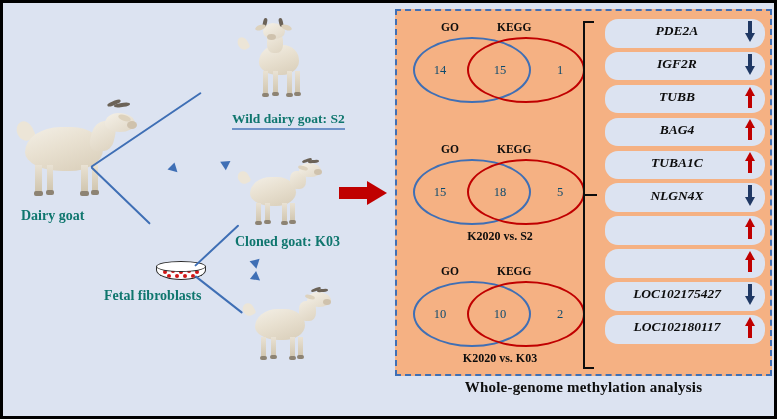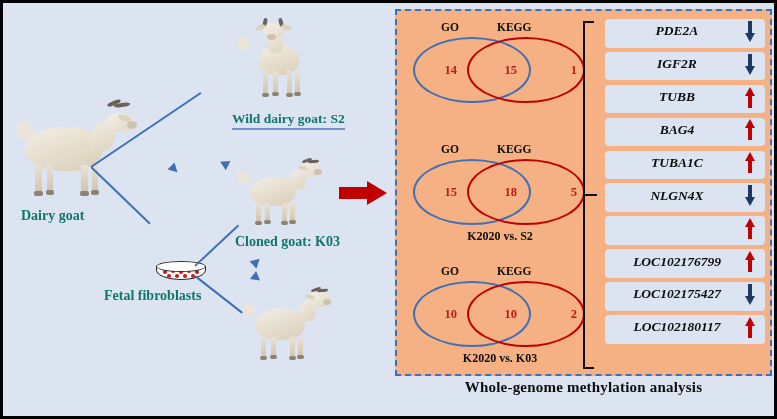--- a/index.html
+++ b/index.html
@@ -74,21 +74,21 @@
   }
 
   .venn{position:absolute;width:190px;height:104px;}
   .venn .glabel{position:absolute;top:0px;font-weight:bold;font-size:11.5px;color:#0d0d0d;}
   .venn .go-label{left:36px;}
   .venn .kegg-label{left:92px;}
   .venn .circle{position:absolute;top:16px;width:118px;height:66px;border-radius:50%;box-sizing:border-box;}
   .venn .c-go{left:8px;border:2.2px solid #3f6fb5;}
   .venn .c-kegg{left:62px;border:2.2px solid #c00000;}
   .venn .num{
-    position:absolute;font-weight:bold;font-size:12.5px;color:#b91c1c;text-align:right;width:34px;
+    position:absolute;font-weight:normal;font-size:12.5px;color:#0c4a6e;text-align:center;width:34px;
   }
   .venn .n-left{left:18px;top:42px;}
   .venn .n-mid{left:78px;top:42px;}
   .venn .n-right{left:138px;top:42px;}
   .venn .vcap{
     position:absolute;top:86px;width:100%;text-align:center;
     font-weight:bold;font-size:12px;color:#0d0d0d;white-space:nowrap;
   }
 
   
@@ -96,21 +96,21 @@
   #bracket .vline{position:absolute;left:0;top:0;width:2.4px;height:348px;background:#0d0d0d;}
   #bracket .tarm{position:absolute;left:0;width:11px;height:2.4px;background:#0d0d0d;}
   #bracket .top{top:0;}
   #bracket .bot{bottom:0;}
   #bracket .mid{top:173px;left:0;width:14px;}
 
   
   #gene-list{position:absolute;left:208px;top:8px;width:160px;}
   .gene-row{
     position:relative;height:28.6px;margin-bottom:4.3px;background:#dce3f1;
-    border-radius:4px;display:flex;align-items:center;justify-content:flex-end;
+    border-radius:13px;display:flex;align-items:center;justify-content:flex-end;
     padding:0 8px 4px 6px;box-sizing:border-box;
   }
   .gene-name{
     font-family:"Liberation Serif",serif;font-weight:bold;font-style:italic;
     font-size:13.5px;color:#0d0d0d;white-space:nowrap;flex:1;text-align:center;
   }
   .gene-arrow{width:14px;display:flex;justify-content:center;align-items:center;flex:none;}
   .arrow-up,.arrow-down{position:relative;width:11px;height:21px;}
   .arrow-up .stem{position:absolute;left:3.5px;top:7px;width:4px;height:14px;background:#c00000;}
   .arrow-up .tip{
@@ -355,21 +355,20 @@
       </div>
       <div class="gene-row">
         <span class="gene-arrow">
             <span class="arrow-up">
               <span class="tip"></span>
               <span class="stem"></span>
             </span>
           </span>
       </div>
       <div class="gene-row">
-        <span class="gene-name">LOC102176799</span>
         <span class="gene-arrow">
             <span class="arrow-up">
               <span class="tip"></span>
               <span class="stem"></span>
             </span>
           </span>
       </div>
       <div class="gene-row">
         <span class="gene-name">LOC102175427</span>
         <span class="gene-arrow">

